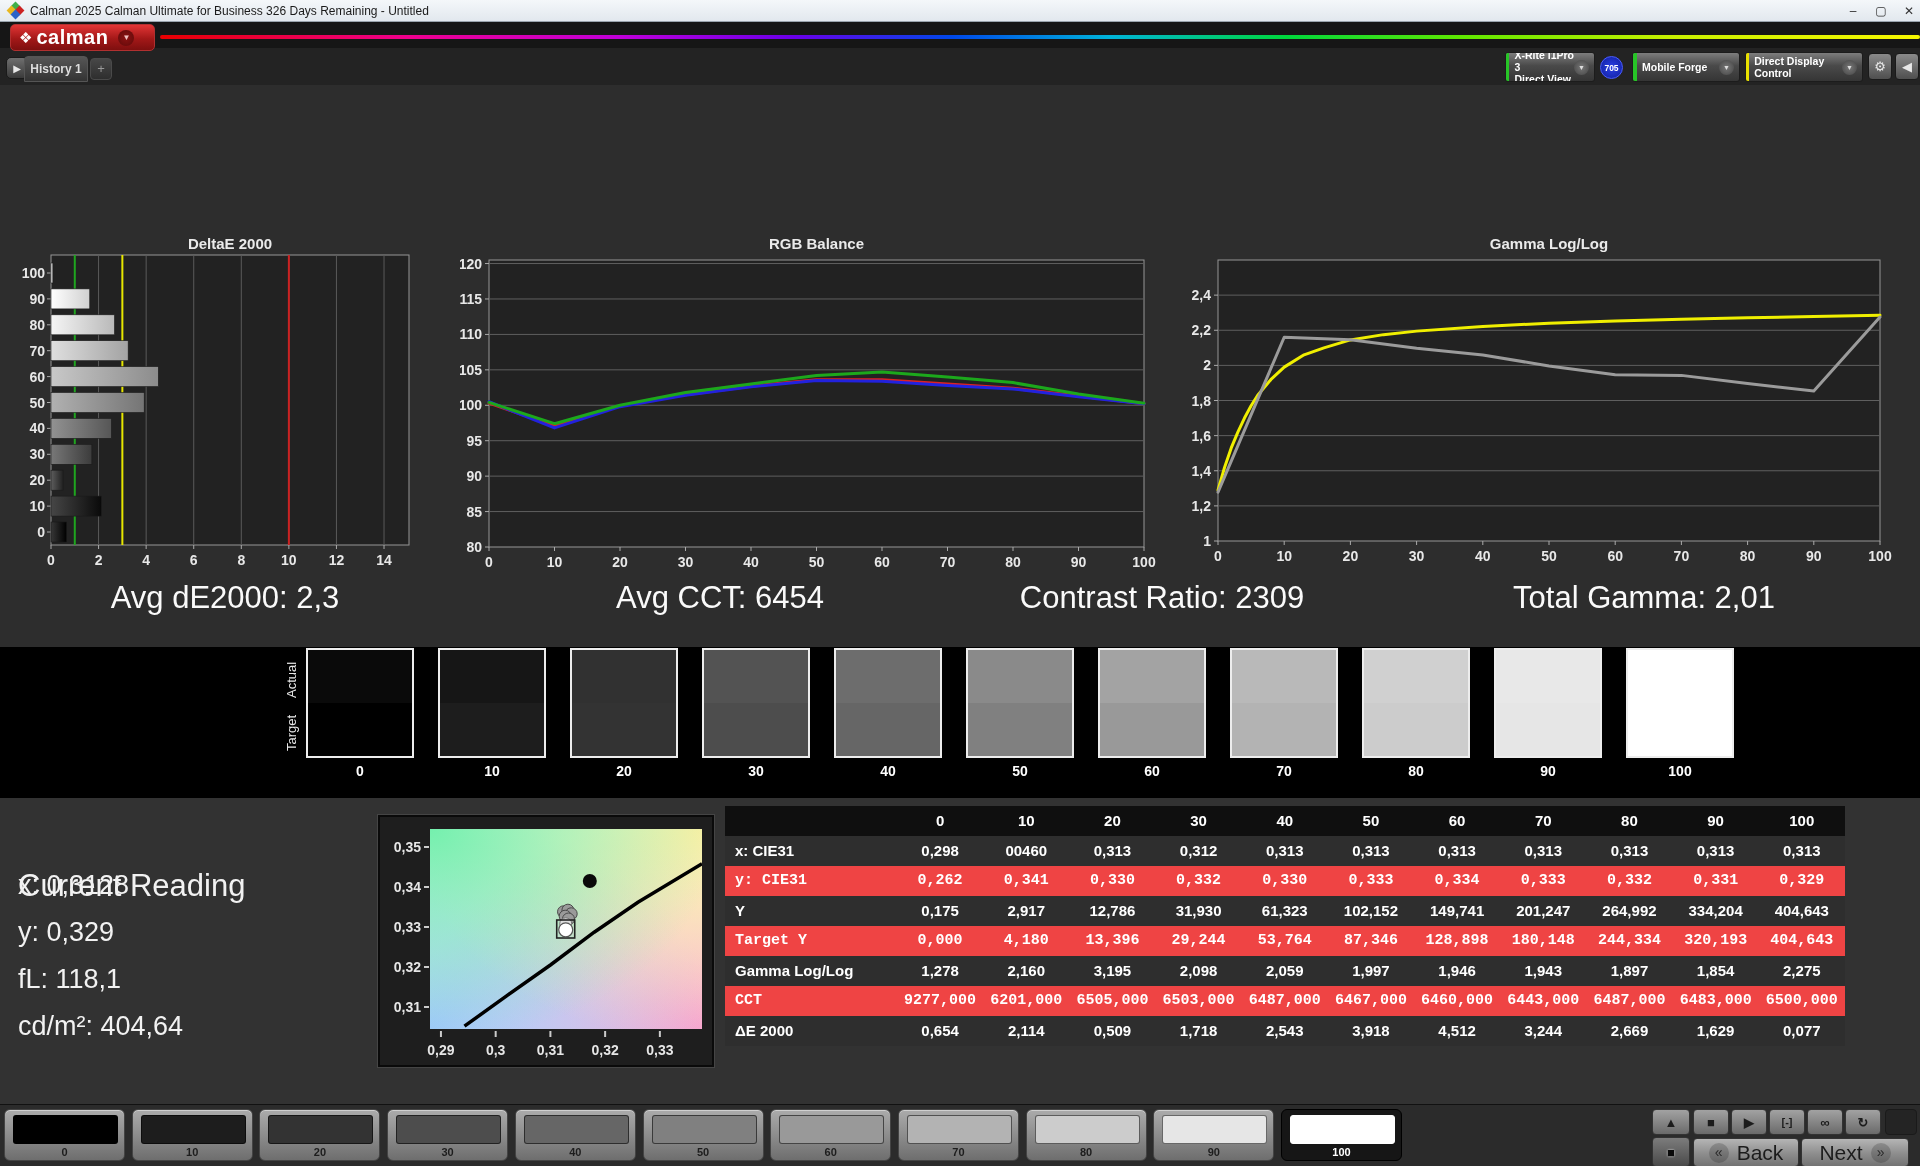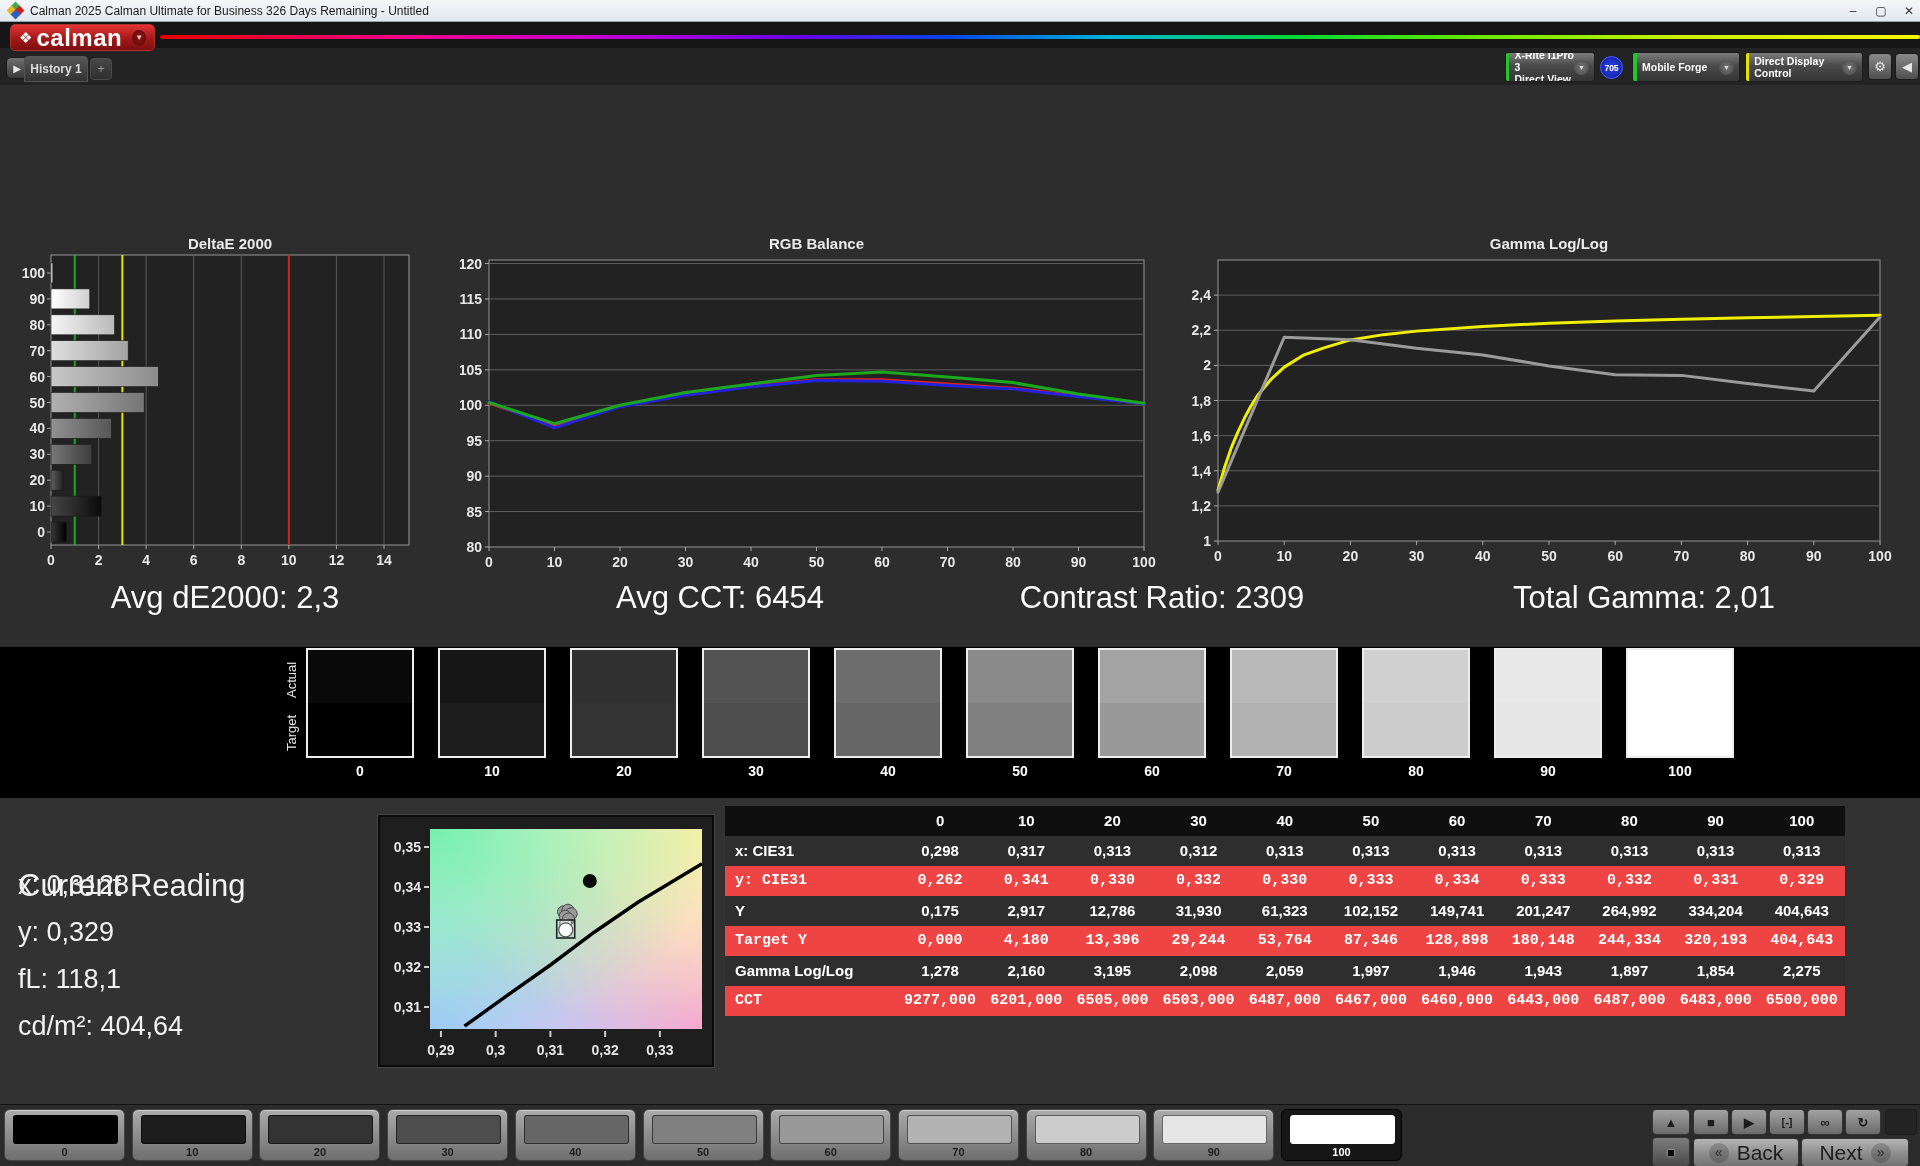--- a/index.html
+++ b/index.html
@@ -17,21 +17,21 @@
   #win-title { position:absolute; left:30px; top:4px; font-size:12px; color:#1a1a1a; }
   .winbtn { position:absolute; top:2px; width:24px; height:18px; text-align:center;
             font-size:12px; color:#333; line-height:18px; cursor:default; }
 
   
   #logobar { position:absolute; left:0; top:22px; width:1920px; height:26px; background:#161616; }
   #logo-btn { position:absolute; left:10px; top:2px; width:145px; height:27px; z-index:5;
               background:linear-gradient(#e23535,#a31818 55%,#7e0f0f); border:1px solid #b13030;
               border-radius:5px; color:#fff; display:flex; align-items:center; padding:0 8px; }
   #logo-mark { font-size:15px; margin-right:4px; }
-  #logo-text { font-size:24px; font-weight:bold; letter-spacing:0.5px; }
+  #logo-text { font-size:20px; font-weight:bold; letter-spacing:0.5px; }
   #logo-chev { margin-left:10px; width:16px; height:16px; border-radius:50%;
                background:radial-gradient(#8c1212,#5f0a0a); color:#f0c0c0; font-size:8px;
                text-align:center; line-height:16px; }
   #rainbow { position:absolute; left:160px; top:13px; width:1760px; height:4px; border-radius:2px;
              background:linear-gradient(90deg,#e80000 0%,#f0008c 14%,#c000d8 26%,#6a00e8 36%,
                         #0048e8 45%,#00b4d8 54%,#00d83c 64%,#60e800 74%,#c8f000 86%,#f8f800 100%); }
 
   
   #tabbar { position:absolute; left:0; top:48px; width:1920px; height:37px; background:#232323; }
   #hist-nav { position:absolute; left:6px; top:9px; width:22px; height:22px; border-radius:5px;
@@ -519,21 +519,21 @@
         <div class="cell">50</div>
         <div class="cell">60</div>
         <div class="cell">70</div>
         <div class="cell">80</div>
         <div class="cell">90</div>
         <div class="cell">100</div>
       </div>
       <div class="trow rdark">
         <div class="lab">x: CIE31</div>
         <div class="cell">0,298</div>
-        <div class="cell">0,317</div>
+        <div class="cell">00460</div>
         <div class="cell">0,313</div>
         <div class="cell">0,312</div>
         <div class="cell">0,313</div>
         <div class="cell">0,313</div>
         <div class="cell">0,313</div>
         <div class="cell">0,313</div>
         <div class="cell">0,313</div>
         <div class="cell">0,313</div>
         <div class="cell">0,313</div>
       </div>
@@ -600,20 +600,34 @@
         <div class="cell">6505,000</div>
         <div class="cell">6503,000</div>
         <div class="cell">6487,000</div>
         <div class="cell">6467,000</div>
         <div class="cell">6460,000</div>
         <div class="cell">6443,000</div>
         <div class="cell">6487,000</div>
         <div class="cell">6483,000</div>
         <div class="cell">6500,000</div>
       </div>
+      <div class="trow rdark">
+        <div class="lab">ΔE 2000</div>
+        <div class="cell">0,654</div>
+        <div class="cell">2,114</div>
+        <div class="cell">0,509</div>
+        <div class="cell">1,718</div>
+        <div class="cell">2,543</div>
+        <div class="cell">3,918</div>
+        <div class="cell">4,512</div>
+        <div class="cell">3,244</div>
+        <div class="cell">2,669</div>
+        <div class="cell">1,629</div>
+        <div class="cell">0,077</div>
+      </div>
     </div>
 </div>
 
 <div id="toolbar">
   <div id="toolbar-levels">
       <div class="lvlbtn" style="left: 4px;">
         <div class="sw" style="background: rgb(0, 0, 0);"></div>
         <div class="lb">0</div>
       </div>
       <div class="lvlbtn" style="left: 131.7px;">

